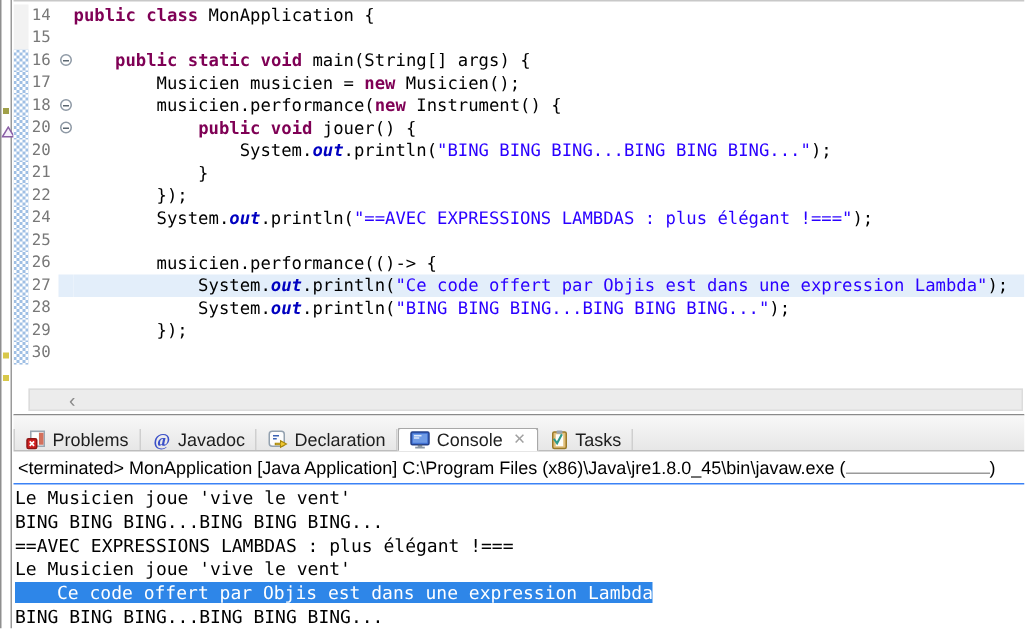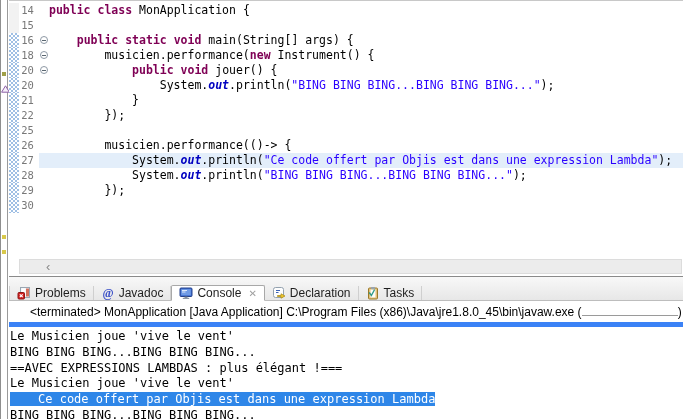--- a/index.html
+++ b/index.html
@@ -44,22 +44,22 @@
   #tab-bar{height:23px;display:flex;align-items:flex-end;background:linear-gradient(#f8f8f8,#e7e7e7);
     border-bottom:1px solid #bdbdbd;}
   .tab{display:flex;align-items:center;gap:4px;padding:0 7px;font-size:12px;color:#1e1e1e;
     border-right:1px solid #cfcfcf;white-space:nowrap;}
   .tab:first-child{border-left:1px solid #cfcfcf;}
   .tab.active{background:#fff;border:1px solid #a8a8a8;border-bottom:1px solid #fff;
     margin-bottom:-1px;border-radius:2px 2px 0 0;}
   .ticon svg{display:block;}
   .tclose{color:#a0a0a0;font-size:10px;margin-left:3px;}
 
-  #status{height:21px;line-height:21px;padding-left:21px;font-size:12px;color:#000;
-    border-bottom:5px solid #3b82f6;white-space:pre;overflow:hidden;}
+  #status{height:21px;line-height:21px;padding-left:3px;font-size:12px;color:#000;
+    border-bottom:1px solid #3b82f6;white-space:pre;overflow:hidden;}
   .stxt{white-space:pre;}
   .sgap{display:inline-block;width:96px;border-bottom:1px solid #9a9a9a;height:14px;
     vertical-align:baseline;}
 
   #console-output{padding:2px 0 0 1px;overflow:hidden;}
   .orow{margin:0;font-family:"DejaVu Sans Mono",monospace;font-size:12px;line-height:15.8px;
     white-space:pre;color:#000;}
   .orow .sel{background:#2e86e8;color:#fff;padding-left:28px;}
 </style>
 </head>
@@ -95,20 +95,26 @@
         <div class="crow">
           <div class="diff ch"></div>
           <div class="lnum">16</div>
           <div class="fold">
             <span class="folddot"></span>
           </div>
           <pre class="ctext"><span class="tp">    </span><span class="tk">public</span><span class="tp"> </span><span class="tk">static</span><span class="tp"> </span><span class="tk">void</span><span class="tp"> main(String[] args) {</span></pre>
         </div>
         <div class="crow">
           <div class="diff ch"></div>
+          <div class="lnum">17</div>
+          <div class="fold"></div>
+          <pre class="ctext"><span class="tp">        Musicien musicien = </span><span class="tk">new</span><span class="tp"> Musicien();</span></pre>
+        </div>
+        <div class="crow">
+          <div class="diff ch"></div>
           <div class="lnum">18</div>
           <div class="fold">
             <span class="folddot"></span>
           </div>
           <pre class="ctext"><span class="tp">        musicien.performance(</span><span class="tk">new</span><span class="tp"> Instrument() {</span></pre>
         </div>
         <div class="crow">
           <div class="diff ch"></div>
           <div class="lnum">20</div>
           <div class="fold">
@@ -129,20 +135,26 @@
           <pre class="ctext"><span class="tp">            }</span></pre>
         </div>
         <div class="crow">
           <div class="diff ch"></div>
           <div class="lnum">22</div>
           <div class="fold"></div>
           <pre class="ctext"><span class="tp">        });</span></pre>
         </div>
         <div class="crow">
           <div class="diff ch"></div>
+          <div class="lnum">24</div>
+          <div class="fold"></div>
+          <pre class="ctext"><span class="tp">        System.</span><span class="tf">out</span><span class="tp">.println(</span><span class="ts">"==AVEC EXPRESSIONS LAMBDAS : plus élégant !==="</span><span class="tp">);</span></pre>
+        </div>
+        <div class="crow">
+          <div class="diff ch"></div>
           <div class="lnum">25</div>
           <div class="fold"></div>
           <pre class="ctext"></pre>
         </div>
         <div class="crow">
           <div class="diff ch"></div>
           <div class="lnum">26</div>
           <div class="fold"></div>
           <pre class="ctext"><span class="tp">        musicien.performance(()-&gt; {</span></pre>
         </div>
@@ -191,42 +203,42 @@
           <span class="tlabel">Problems</span>
         </div>
         <div class="tab">
           <span class="ticon">
             <svg width="14" height="14" viewBox="0 0 14 14">
               <text x="7" y="11" text-anchor="middle" font-size="12" font-weight="bold" fill="#3b50c8" font-family="Liberation Serif,serif">@</text>
             </svg>
           </span>
           <span class="tlabel">Javadoc</span>
         </div>
+        <div class="tab">
+          <span class="ticon">
+            <svg width="14" height="14" viewBox="0 0 14 14">
+              <rect x="1.5" y="1.5" width="10" height="10" rx="2" fill="#fdfdfd" stroke="#93a1af"></rect>
+              <path d="M4 4.5h4M4 6.5h2.5" stroke="#3b62b4" stroke-width="1"></path>
+              <path d="M5.5 9.5h3.5V7.8L13 10l-4 2.2v-1.7H5.5z" fill="#f0c832" stroke="#a8860a" stroke-width="0.7"></path>
+            </svg>
+          </span>
+          <span class="tlabel">Declaration</span>
+        </div>
         <div class="tab active">
           <span class="ticon">
             <svg width="14" height="14" viewBox="0 0 14 14">
               <rect x="1" y="2" width="12" height="8.5" rx="1" fill="#3f6fd1" stroke="#24418a"></rect>
               <rect x="2.2" y="3.2" width="9.6" height="6" fill="#6f9be6"></rect>
               <path d="M3 4.5h5M3 6h3.5" stroke="#dce8fb" stroke-width="1"></path>
               <rect x="5.5" y="10.5" width="3" height="1.3" fill="#6a7686"></rect>
               <rect x="3.8" y="11.8" width="6.4" height="1.2" fill="#8b97a5"></rect>
             </svg>
           </span>
           <span class="tlabel">Console</span>
           <span class="tclose">✕</span>
-        </div>
-        <div class="tab">
-          <span class="ticon">
-            <svg width="14" height="14" viewBox="0 0 14 14">
-              <rect x="1.5" y="1.5" width="10" height="10" rx="2" fill="#fdfdfd" stroke="#93a1af"></rect>
-              <path d="M4 4.5h4M4 6.5h2.5" stroke="#3b62b4" stroke-width="1"></path>
-              <path d="M5.5 9.5h3.5V7.8L13 10l-4 2.2v-1.7H5.5z" fill="#f0c832" stroke="#a8860a" stroke-width="0.7"></path>
-            </svg>
-          </span>
-          <span class="tlabel">Declaration</span>
         </div>
         <div class="tab">
           <span class="ticon">
             <svg width="14" height="14" viewBox="0 0 14 14">
               <rect x="2.5" y="2" width="9" height="11" rx="1" fill="#e2bf7a" stroke="#9a7a28"></rect>
               <rect x="4.5" y="3.5" width="5" height="8" fill="#fdfdf8"></rect>
               <rect x="5" y="1" width="4" height="2.2" rx="0.8" fill="#9aa4ae"></rect>
               <path d="M3.2 6.5l2.2 3 3.2-6" stroke="#2e9a8a" stroke-width="1.4" fill="none"></path>
             </svg>
           </span>

